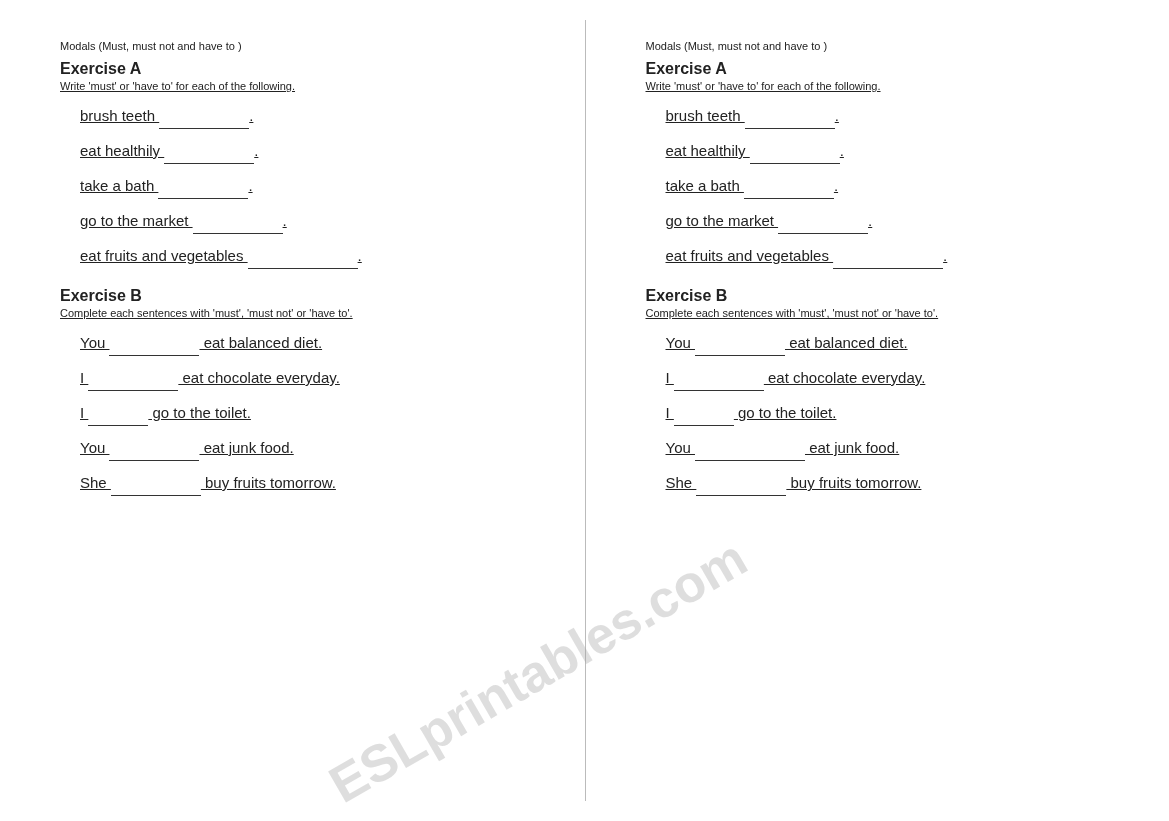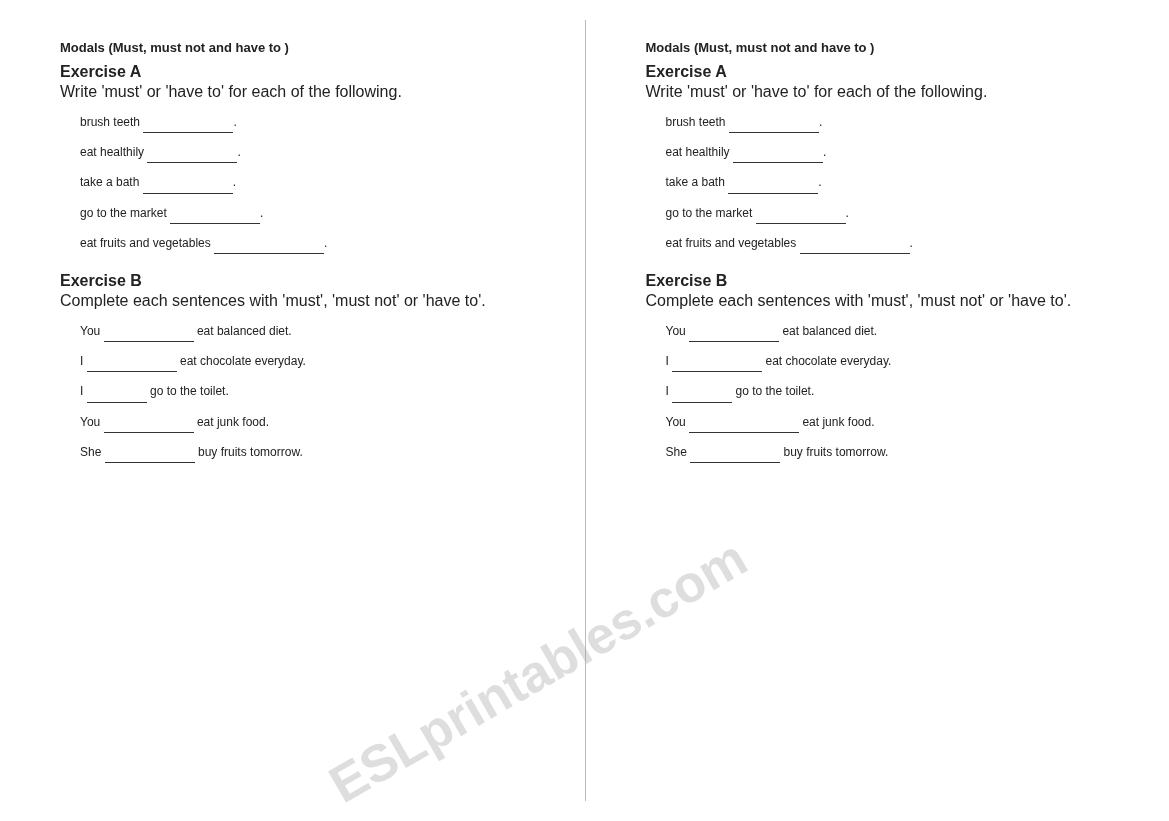--- a/index.html
+++ b/index.html
@@ -26,49 +26,51 @@
       padding: 20px 0;
       position: relative;
     }
 
     .column {
       width: 50%;
       padding: 20px 30px 20px 60px;
     }
 
     .section-title {
-      font-size: 13px;
+      font-size: 11px;
       margin-bottom: 8px;
-      font-weight: bold;
+      font-weight: normal;
     }
 
     .exercise-header {
       font-size: 16px;
       font-weight: bold;
       margin-bottom: 2px;
     }
 
     .exercise-instruction {
-      font-size: 16px;
+      font-size: 11px;
+      text-decoration: underline;
       margin-bottom: 12px;
     }
 
     .exercise-block {
       margin-bottom: 18px;
     }
 
     .exercise-items {
       list-style: none;
       padding-left: 20px;
     }
 
     .exercise-items li {
       margin-bottom: 10px;
-      font-size: 12px;
+      font-size: 15px;
       line-height: 1.6;
+      text-decoration: underline;
     }
 
     .blank {
       display: inline-block;
       border-bottom: 1px solid #333;
       min-width: 80px;
     }
 
     .blank-short {
       min-width: 60px;

